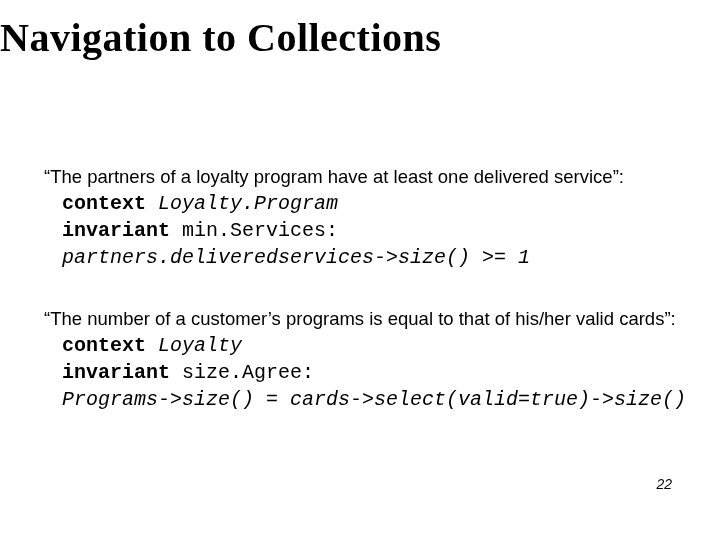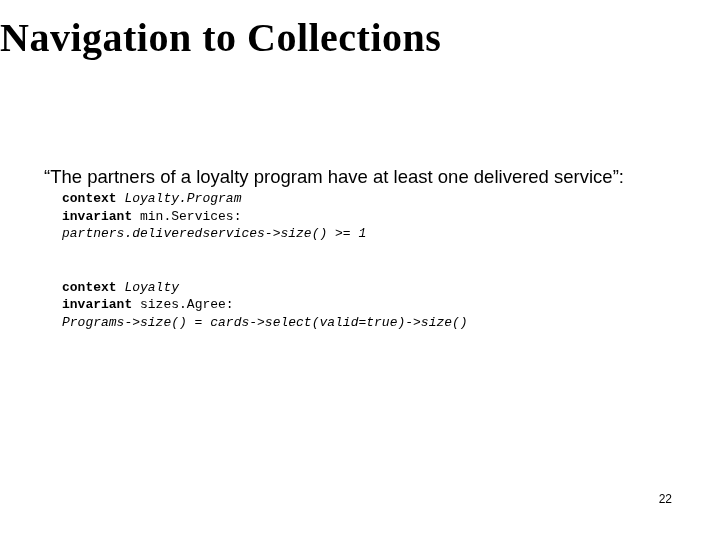--- a/index.html
+++ b/index.html
@@ -37,57 +37,59 @@
   .block {
     margin-bottom: 36px;
   }
   .intro {
     font-family: Arial, Helvetica, sans-serif;
   }
   .code {
     font-family: "Courier New", Courier, monospace;
     white-space: pre;
     margin-left: 18px;
-    font-size: 13px;
+    font-size: 20px;
     line-height: 1.35;
   }
   .code .kw {
     font-weight: bold;
     font-style: normal;
   }
   .code .it {
     font-style: italic;
   }
   .pagenum {
     position: absolute;
     right: 48px;
-    bottom: 48px;
+    bottom: 62px;
     font-family: Arial, Helvetica, sans-serif;
-    font-size: 12px;
+    font-size: 14px;
+    font-style: italic;
   }
 </style>
 </head>
 <body>
 
 <div class="slide">
 
   <div class="title">Navigation to Collections</div>
 
   <div class="body">
 
     <div class="block">
       <div class="intro">“The partners of a loyalty program have at least one delivered service”:</div>
       <div class="code"><span class="kw">context</span><span class="it"> Loyalty.Program</span>
 <span class="kw">invariant</span><span> min.Services:</span>
 <span class="it">partners.deliveredservices-&gt;size() &gt;= 1</span></div>
     </div>
 
     <div class="block">
+      <div class="intro">“The number of a customer’s programs is equal to that of his/her valid cards”:</div>
       <div class="code"><span class="kw">context</span><span class="it"> Loyalty</span>
-<span class="kw">invariant</span><span> sizes.Agree:</span>
+<span class="kw">invariant</span><span> size.Agree:</span>
 <span class="it">Programs-&gt;size() = cards-&gt;select(valid=true)-&gt;size()</span></div>
     </div>
 
   </div>
 
   <div class="pagenum">22</div>
 
 </div>
 
 </body></html>

